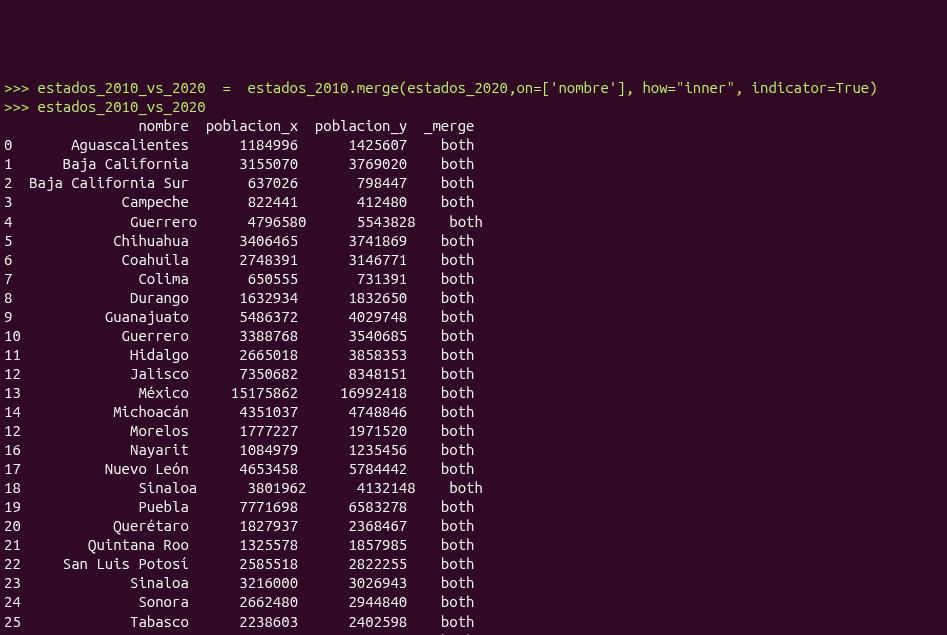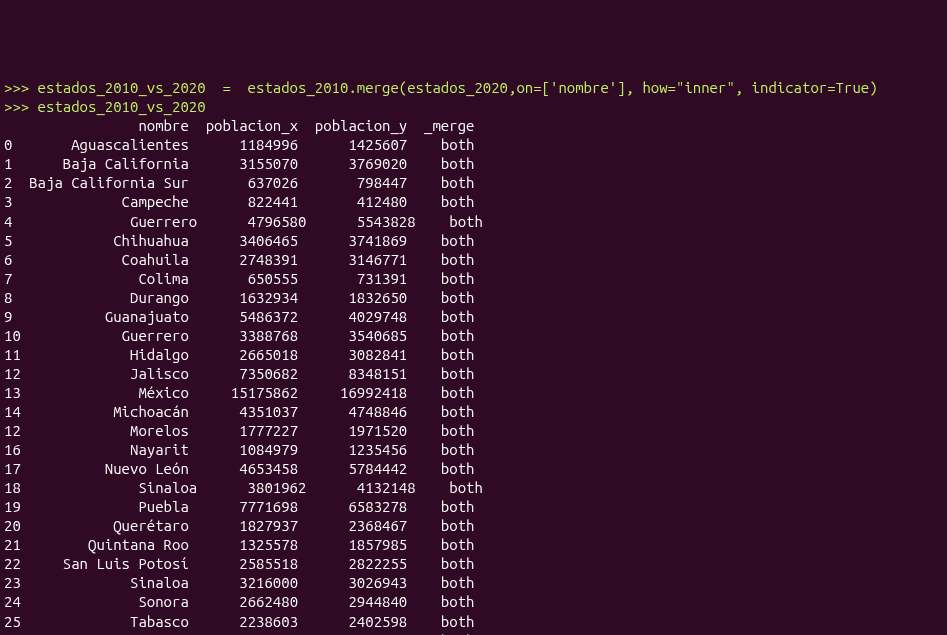--- a/index.html
+++ b/index.html
@@ -35,21 +35,21 @@
 <span><span>1 </span><span>     Baja California</span><span>      3155070</span><span>      3769020</span><span>    both</span></span>
 <span><span>2 </span><span> Baja California Sur</span><span>       637026</span><span>       798447</span><span>    both</span></span>
 <span><span>3 </span><span>            Campeche</span><span>       822441</span><span>       412480</span><span>    both</span></span>
 <span><span>4 </span><span>             Guerrero</span><span>      4796580</span><span>      5543828</span><span>    both</span></span>
 <span><span>5 </span><span>           Chihuahua</span><span>      3406465</span><span>      3741869</span><span>    both</span></span>
 <span><span>6 </span><span>            Coahuila</span><span>      2748391</span><span>      3146771</span><span>    both</span></span>
 <span><span>7 </span><span>              Colima</span><span>       650555</span><span>       731391</span><span>    both</span></span>
 <span><span>8 </span><span>             Durango</span><span>      1632934</span><span>      1832650</span><span>    both</span></span>
 <span><span>9 </span><span>          Guanajuato</span><span>      5486372</span><span>      4029748</span><span>    both</span></span>
 <span><span>10</span><span>            Guerrero</span><span>      3388768</span><span>      3540685</span><span>    both</span></span>
-<span><span>11</span><span>             Hidalgo</span><span>      2665018</span><span>      3082841</span><span>    both</span></span>
+<span><span>11</span><span>             Hidalgo</span><span>      2665018</span><span>      3858353</span><span>    both</span></span>
 <span><span>12</span><span>             Jalisco</span><span>      7350682</span><span>      8348151</span><span>    both</span></span>
 <span><span>13</span><span>              México</span><span>     15175862</span><span>     16992418</span><span>    both</span></span>
 <span><span>14</span><span>           Michoacán</span><span>      4351037</span><span>      4748846</span><span>    both</span></span>
 <span><span>12</span><span>             Morelos</span><span>      1777227</span><span>      1971520</span><span>    both</span></span>
 <span><span>16</span><span>             Nayarit</span><span>      1084979</span><span>      1235456</span><span>    both</span></span>
 <span><span>17</span><span>          Nuevo León</span><span>      4653458</span><span>      5784442</span><span>    both</span></span>
 <span><span>18</span><span>              Sinaloa</span><span>      3801962</span><span>      4132148</span><span>    both</span></span>
 <span><span>19</span><span>              Puebla</span><span>      7771698</span><span>      6583278</span><span>    both</span></span>
 <span><span>20</span><span>           Querétaro</span><span>      1827937</span><span>      2368467</span><span>    both</span></span>
 <span><span>21</span><span>        Quintana Roo</span><span>      1325578</span><span>      1857985</span><span>    both</span></span>

